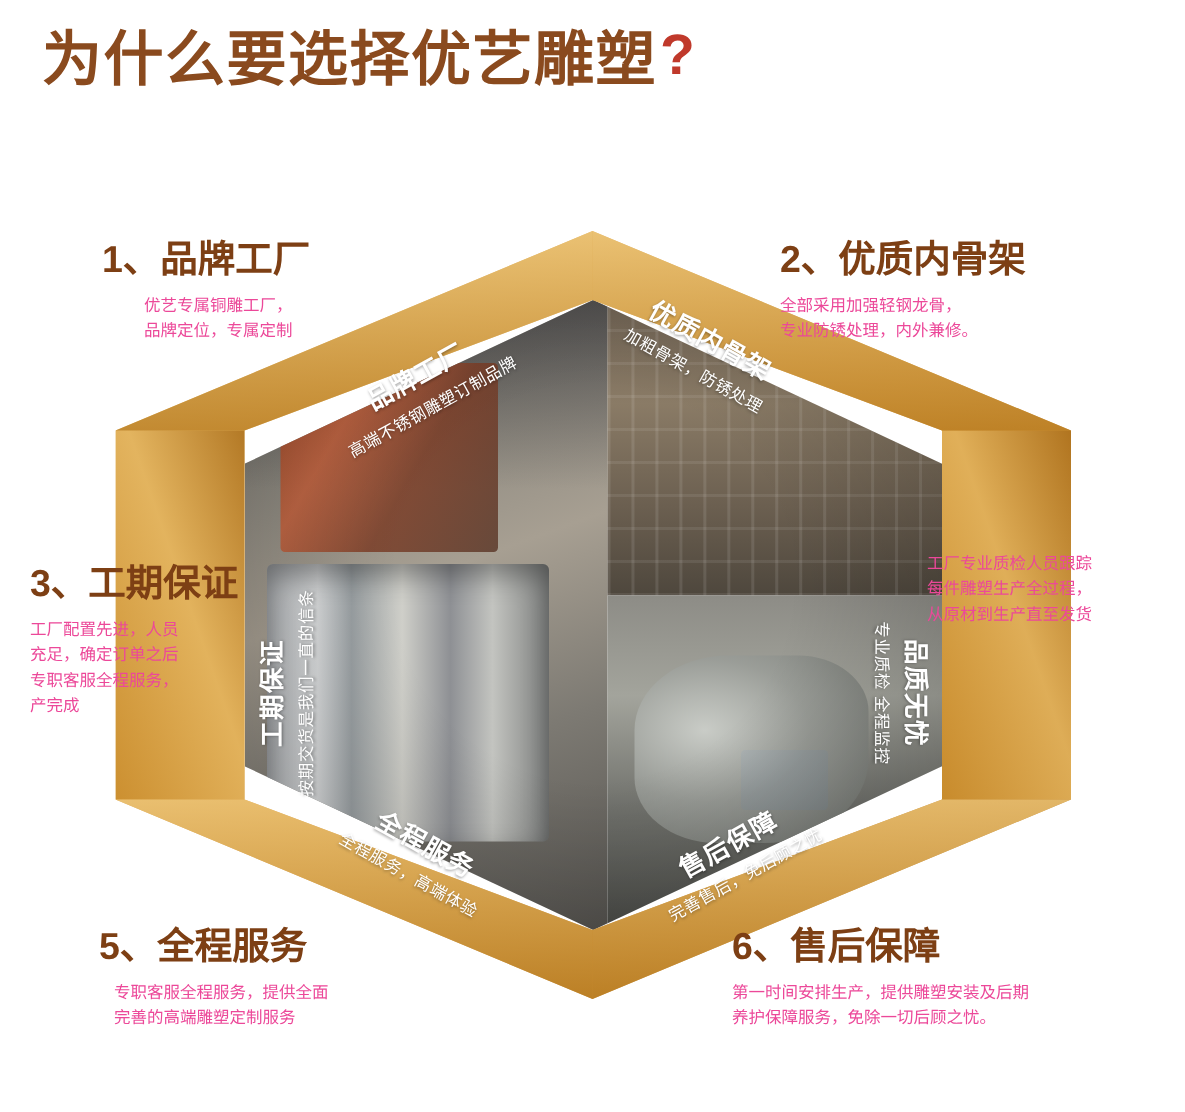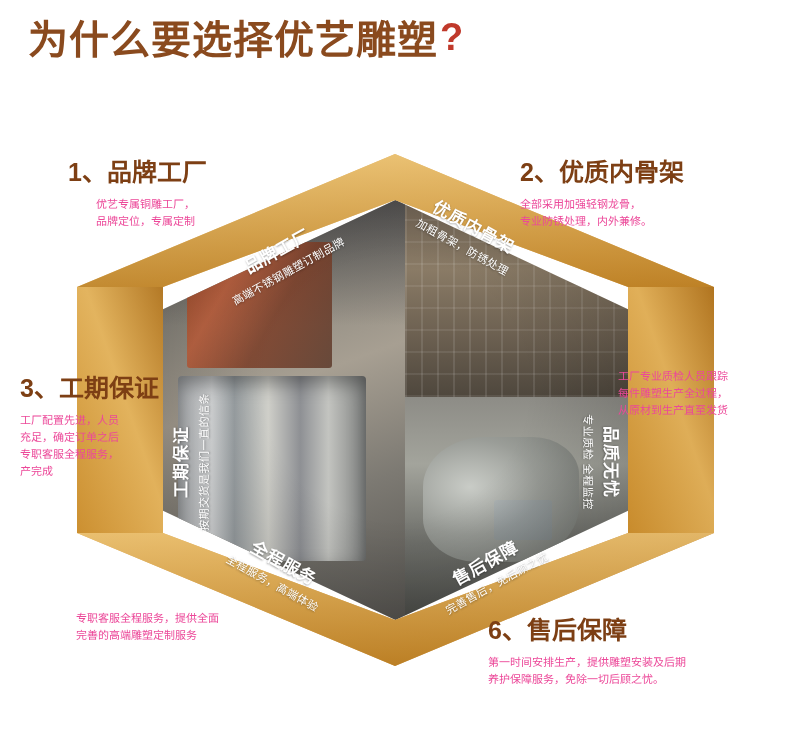--- a/index.html
+++ b/index.html
@@ -316,20 +316,23 @@
 
   <div class="block blk-4">
     <div class="bp">
       <div>工厂专业质检人员跟踪</div>
       <div>每件雕塑生产全过程，</div>
       <div>从原材到生产直至发货</div>
     </div>
   </div>
 
   <div class="block blk-5">
+    <div class="bh">
+      <span class="num">5、</span><span>全程服务</span>
+    </div>
     <div class="bp">
       <div>专职客服全程服务，提供全面</div>
       <div>完善的高端雕塑定制服务</div>
     </div>
   </div>
 
   <div class="block blk-6">
     <div class="bh">
       <span class="num">6、</span><span>售后保障</span>
     </div>

